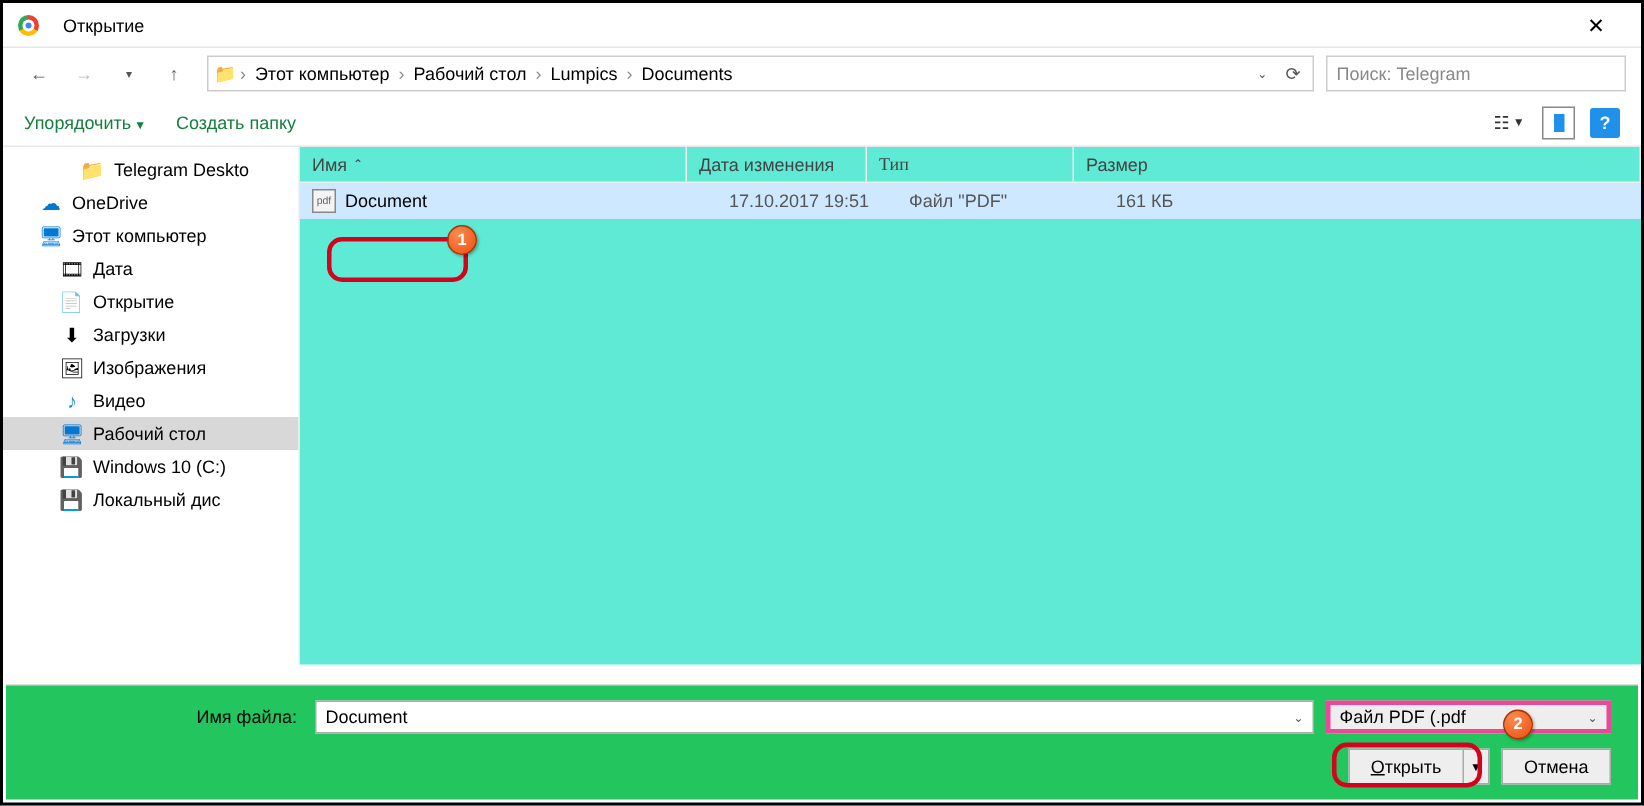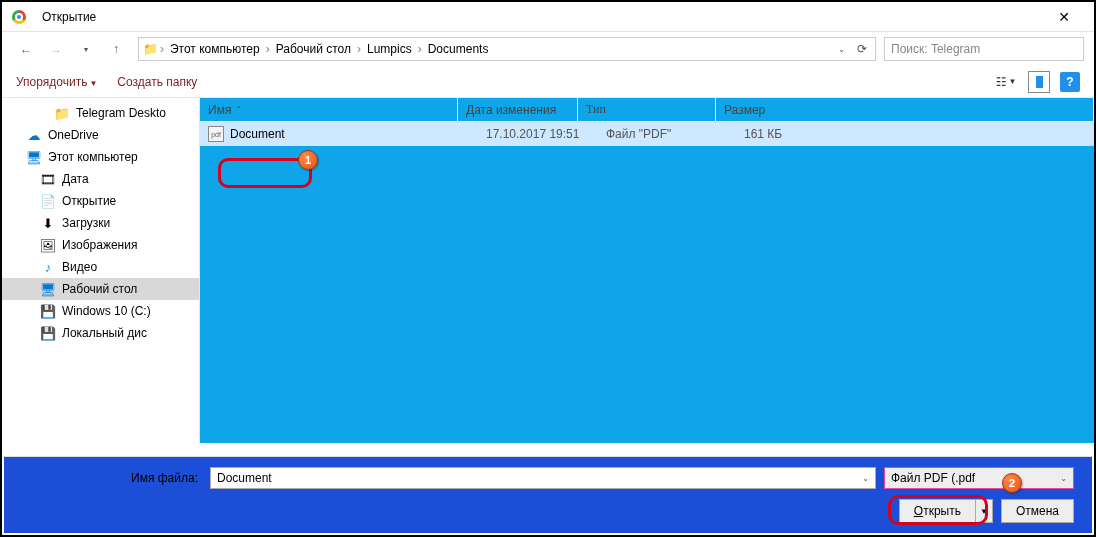--- a/index.html
+++ b/index.html
@@ -10,53 +10,53 @@
 .navbar { height: 34px; display: flex; align-items: center; padding: 0 10px; gap: 2px; }
 .nav-btn { width: 28px; height: 24px; display: flex; align-items: center; justify-content: center; color: #555; cursor: pointer; }
 .nav-btn.disabled { color: #bbb; }
 .address { flex: 1; height: 24px; border: 1px solid #ccc; display: flex; align-items: center; padding: 0 4px; margin: 0 6px; background: #fff; }
 .crumb { padding: 0 4px; cursor: pointer; }
 .crumb-sep { color: #888; padding: 0 2px; }
 .addr-ctrls { margin-left: auto; display: flex; gap: 4px; align-items: center; }
 .addr-ctrls span { cursor: pointer; padding: 0 4px; color: #555; }
 .search { width: 200px; height: 24px; border: 1px solid #ccc; display: flex; align-items: center; padding: 0 6px; color: #888; }
 .toolbar { height: 32px; display: flex; align-items: center; padding: 0 14px; gap: 20px; border-bottom: 1px solid #e8e8e8; }
-.toolbar .link { color: #7f1d1d; cursor: pointer; }
+.toolbar .link { color: #15803d; cursor: pointer; }
 .toolbar .link .arr { font-size: 8px; margin-left: 2px; }
 .toolbar .right { margin-left: auto; display: flex; gap: 10px; align-items: center; }
 .tb-icon { width: 24px; height: 22px; display: flex; align-items: center; justify-content: center; cursor: pointer; color: #333; }
 .tb-icon.help { background: #2090ea; color: #fff; border-radius: 2px; width: 20px; height: 20px; font-weight: bold; }
 .content { display: flex; height: 345px; }
 .tree { width: 198px; border-right: 1px solid #e8e8e8; padding: 4px 0; overflow: hidden; }
 .tree-item { height: 22px; display: flex; align-items: center; padding-left: 24px; gap: 6px; cursor: pointer; white-space: nowrap; }
 .tree-item.l2 { padding-left: 38px; }
 .tree-item.l3 { padding-left: 52px; }
 .tree-item.sel { background: #d8d8d8; }
 .tree-ico { width: 16px; height: 16px; display: inline-flex; align-items: center; justify-content: center; font-size: 13px; }
-.list { flex: 1; background: #0ea5e9; }
+.list { flex: 1; background: #5eead4; }
 .list-header { height: 24px; display: flex; border-bottom: 1px solid #eee; }
 .lh { padding: 0 8px; display: flex; align-items: center; color: #444; border-right: 1px solid #eee; cursor: pointer; }
 .lh.name { width: 258px; }
 .lh.date { width: 120px; }
 .lh.type { width: 138px; font-family: Liberation Serif, serif; }
 .lh.size { flex: 1; }
 .sort-arr { font-size: 8px; margin-left: 4px; }
 .list-row { height: 24px; display: flex; align-items: center; background: #cde8ff; }
 .cell { padding: 0 8px; overflow: hidden; }
 .cell.name { width: 258px; display: flex; align-items: center; gap: 6px; }
 .cell.date { width: 120px; color: #555; margin-left: 20px; }
 .cell.type { width: 138px; color: #555; }
 .cell.size { width: 100px; color: #555; text-align: left; }
 .file-ico { width: 16px; height: 16px; border: 1px solid #888; background: #f4f4f4; font-size: 7px; display: flex; align-items: center; justify-content: center; color: #666; }
-.footer { padding: 10px 18px; border-top: 1px solid #ddd; background: #1d4ed8; position: absolute; bottom: 2px; left: 2px; right: 2px; }
+.footer { padding: 10px 18px; border-top: 1px solid #ddd; background: #22c55e; position: absolute; bottom: 2px; left: 2px; right: 2px; }
 .footer-row { display: flex; align-items: center; gap: 8px; }
 .footer-label { width: 180px; text-align: right; padding-right: 4px; }
 .fn-input { flex: 1; height: 22px; border: 1px solid #aaa; padding: 0 6px; background: #fff; display: flex; align-items: center; justify-content: space-between; }
 .fn-input .arr { font-size: 8px; color: #555; cursor: pointer; }
-.filter { width: 190px; height: 22px; border: 1px solid #ec4899; background: #eee; display: flex; align-items: center; padding: 0 6px; justify-content: space-between; }
+.filter { width: 190px; height: 22px; border: 3px solid #ec4899; background: #eee; display: flex; align-items: center; padding: 0 6px; justify-content: space-between; }
 .filter .arr { font-size: 8px; color: #555; cursor: pointer; }
 .btn-row { display: flex; justify-content: flex-end; gap: 8px; margin-top: 10px; }
 .btn { height: 24px; padding: 0 14px; border: 1px solid #aaa; background: #eee; display: flex; align-items: center; cursor: pointer; }
 .btn.split { padding: 0; }
 .btn.split .main { padding: 0 14px; border-right: 1px solid #aaa; height: 100%; display: flex; align-items: center; }
 .btn.split .drop { width: 16px; display: flex; align-items: center; justify-content: center; font-size: 8px; }
 .annot { position: absolute; border: 3px solid #d4021d; border-radius: 10px; pointer-events: none; }
 .annot-badge { position: absolute; width: 20px; height: 20px; border-radius: 50%; background: radial-gradient(circle at 35% 30%, #ff8a50, #e8500e); color: #fff; font-weight: bold; font-size: 11px; display: flex; align-items: center; justify-content: center; border: 1px solid #a83200; box-shadow: 1px 1px 2px rgba(0,0,0,0.3); }
 .chrome-ico { width: 14px; height: 14px; border-radius: 50%; background: conic-gradient(#ea4335 0 120deg, #fbbc05 120deg 240deg, #34a853 240deg 360deg); position: relative; }
 .chrome-ico::after { content: ''; position: absolute; inset: 3px; border-radius: 50%; background: #fff; }

